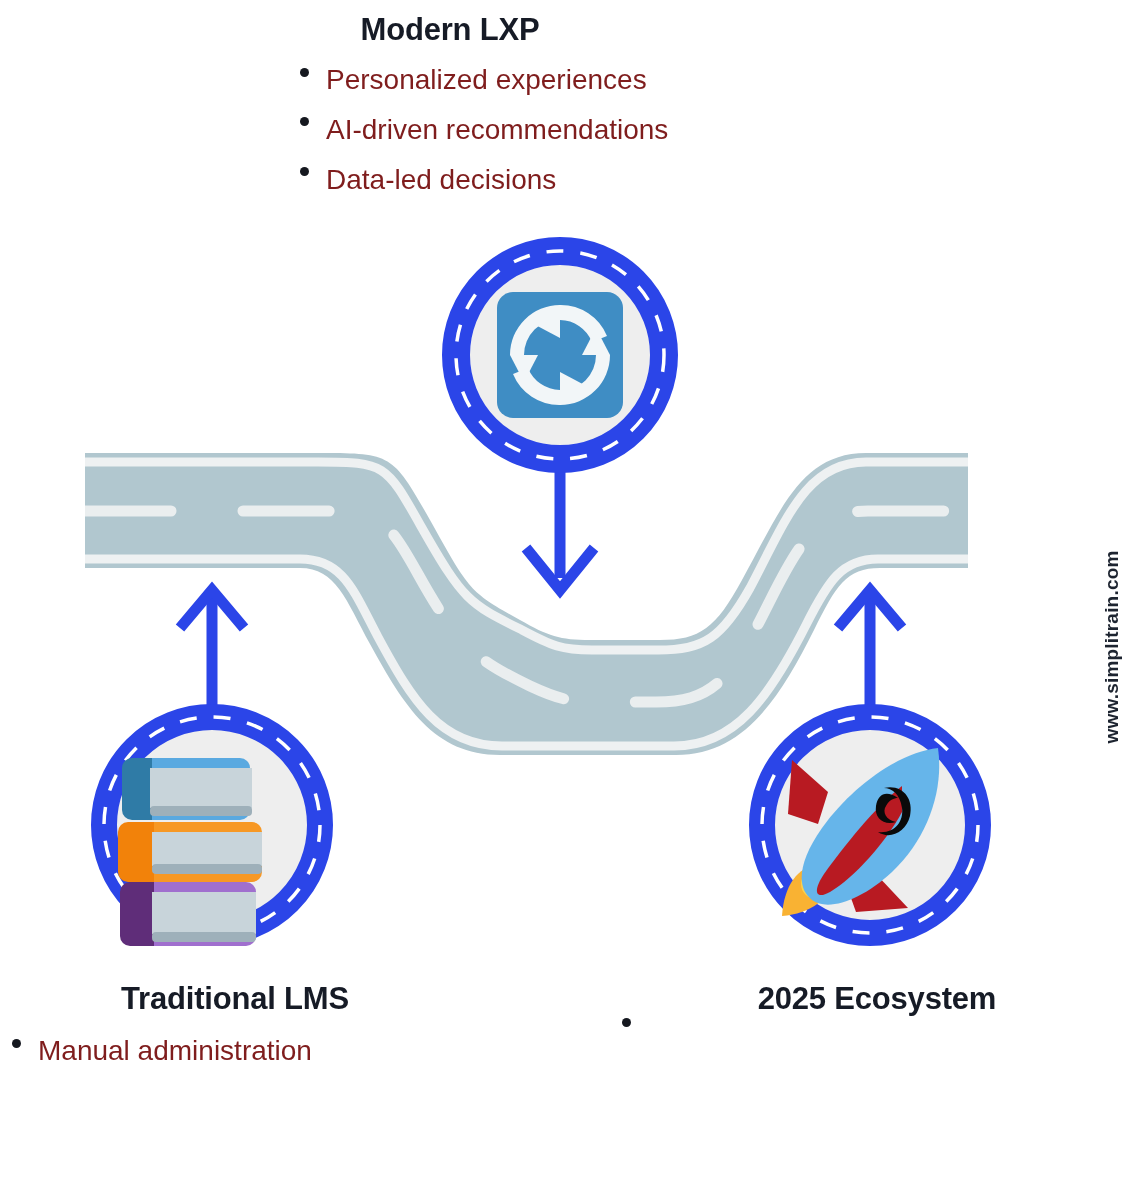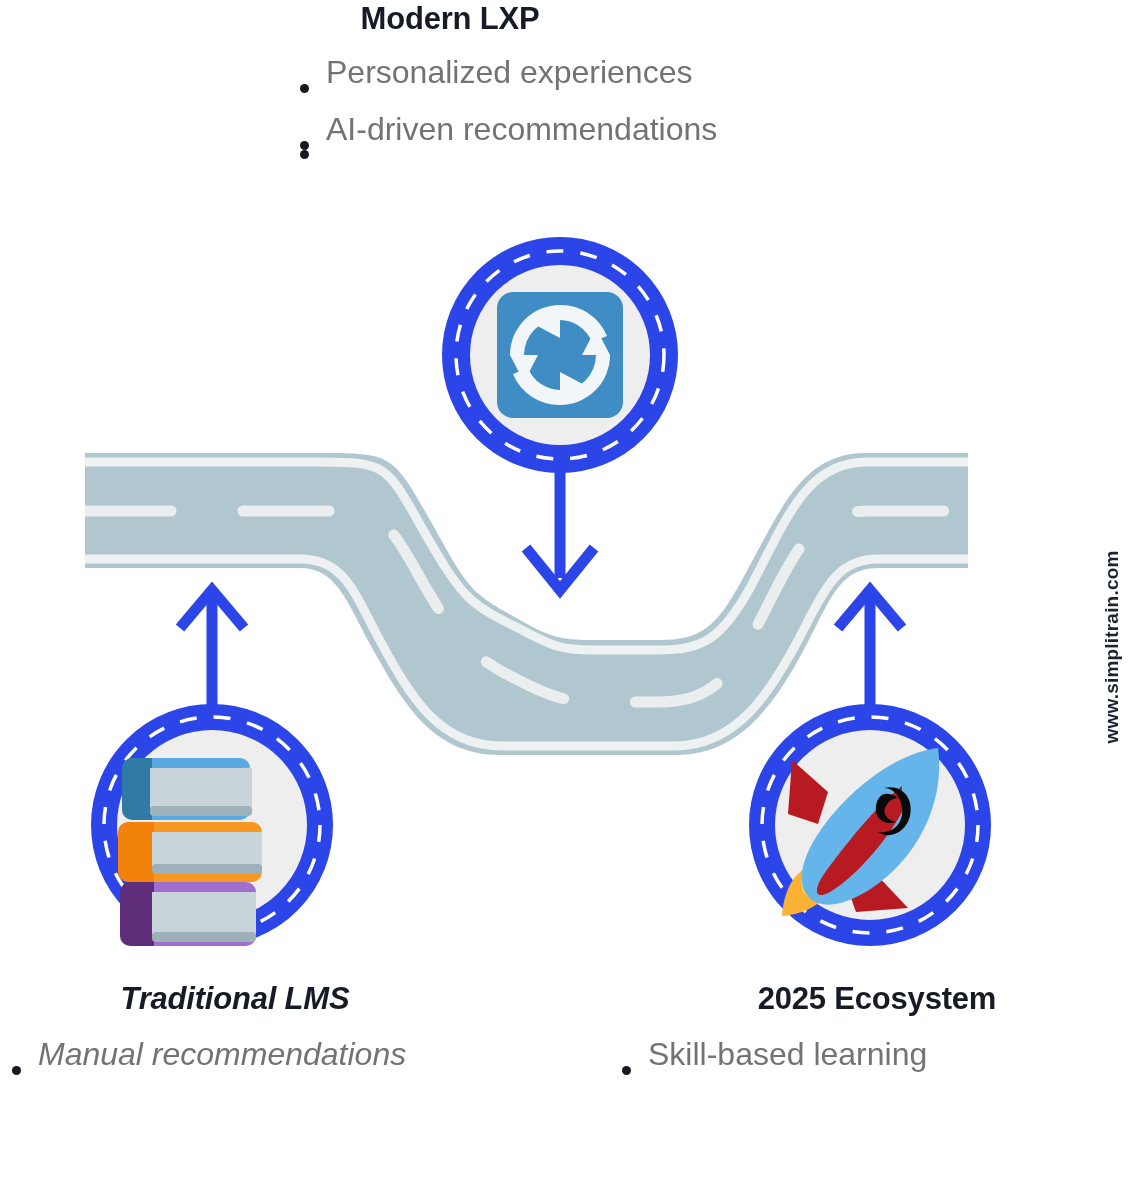--- a/index.html
+++ b/index.html
@@ -24,43 +24,43 @@
     letter-spacing: -0.2px;
     margin: 0 0 8px 0;
     line-height: 1.1;
   }
   ul.bullets {
     list-style: none;
     margin: 0; padding: 0;
   }
   ul.bullets li {
     display: flex;
-    align-items: flex-end;
-    font-size: 32px;
+    align-items: center;
+    font-size: 28px;
     line-height: 1.78;
-    color: #737373;
+    color: #7f1d1d;
     white-space: nowrap;
   }
   ul.bullets li .dot {
     width: 9px; height: 9px;
     border-radius: 50%;
     background: #15181f;
     flex: 0 0 auto;
     margin-right: 17px;
     position: relative;
     top: -8px;
   }
 
   
-  #top-block { left: 0; top: 2px; width: 918px; }
+  #top-block { left: 0; top: 13px; width: 918px; }
   #top-block .heading { margin-left: -18px; }
   #top-block ul.bullets { display: inline-block; margin-left: 300px; }
 
   
-  #lms-block { left: 0; top: 982px; width: 470px; font-style: italic; }
+  #lms-block { left: 0; top: 982px; width: 470px; }
   #lms-block .heading { margin-bottom: 10px; }
   #lms-block ul.bullets { margin-left: 12px; }
 
   
   #eco-block { left: 592px; top: 982px; width: 570px; }
   #eco-block .heading { margin-bottom: 10px; }
   #eco-block ul.bullets { margin-left: 30px; }
 
   
   #watermark {
@@ -264,40 +264,40 @@
       <li>
         <span class="dot"></span>
         <span>Personalized experiences</span>
       </li>
       <li>
         <span class="dot"></span>
         <span>AI-driven recommendations</span>
       </li>
       <li>
         <span class="dot"></span>
+        <span>Data-led decisions</span>
       </li>
     </ul>
   </div>
 
   <div class="block" id="lms-block">
     <div class="heading">Traditional LMS</div>
     <ul class="bullets">
       <li>
         <span class="dot"></span>
-        <span>Manual recommendations</span>
+        <span>Manual administration</span>
       </li>
     </ul>
   </div>
 
   <div class="block" id="eco-block">
     <div class="heading">2025 Ecosystem</div>
     <ul class="bullets">
       <li>
         <span class="dot"></span>
-        <span>Skill-based learning</span>
       </li>
     </ul>
   </div>
 
   <div id="watermark">
     <span>www.simplitrain.com</span>
   </div>
 
 </div>
 

